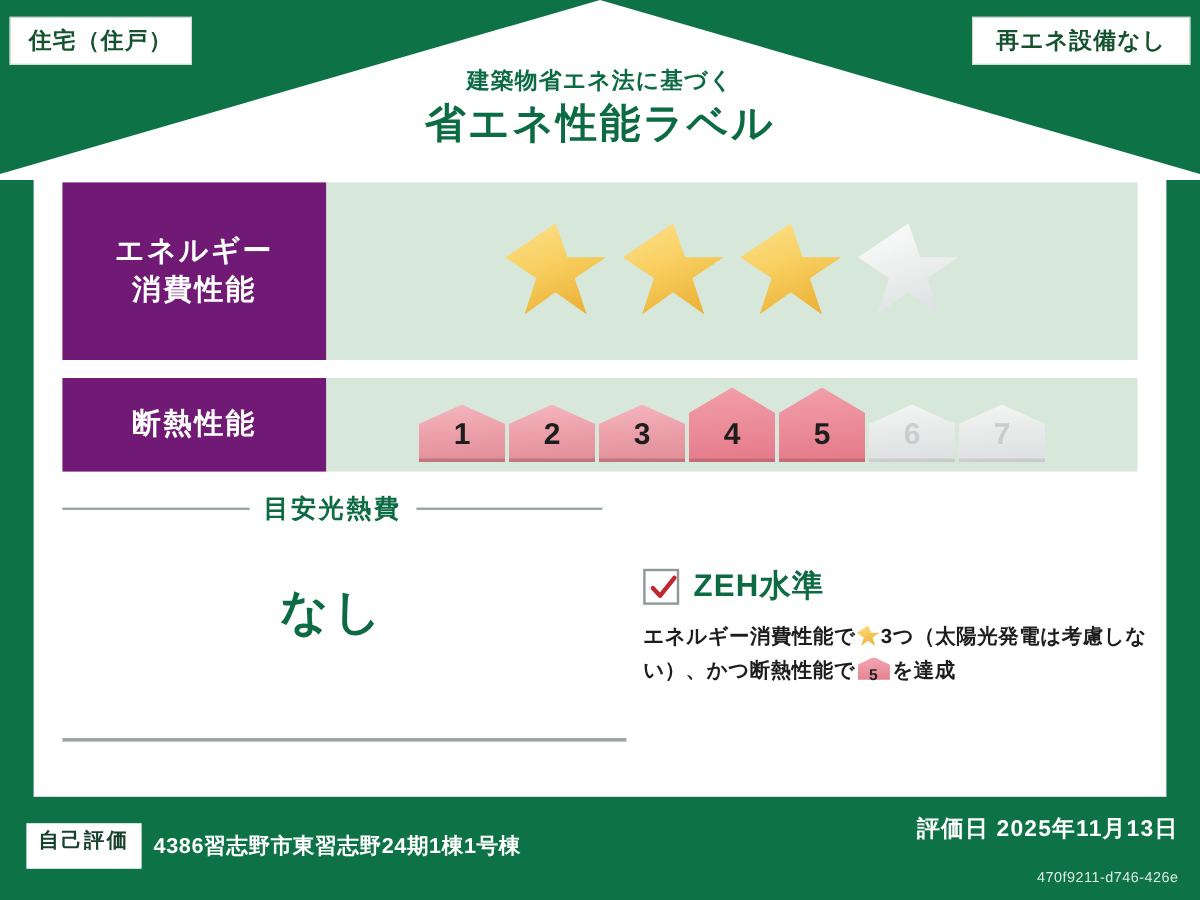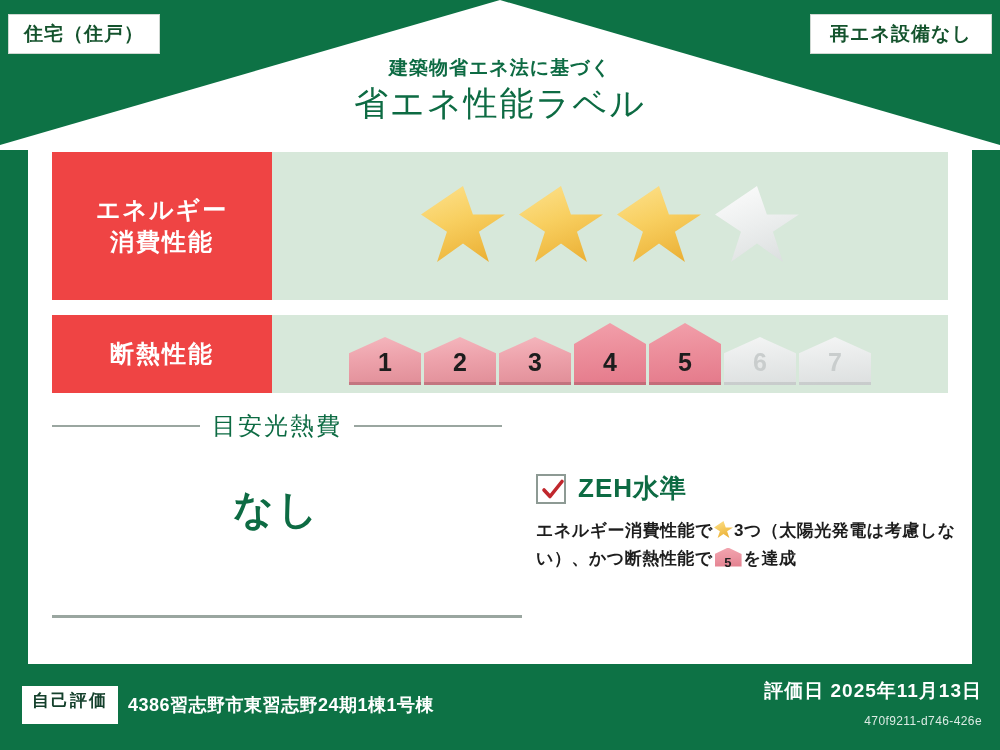--- a/index.html
+++ b/index.html
@@ -45,35 +45,35 @@
   
   .title-wrap {
     position: absolute; left: 0; top: 58px; width: 1000px;
     text-align: center; color: #0d6b43; pointer-events: none;
   }
   .title-sub {
     font-size: 19px; font-weight: bold; letter-spacing: 1px;
     line-height: 1.1;
   }
   .title-main {
-    font-size: 34px; font-weight: normal; letter-spacing: 2px;
+    font-size: 34px; font-weight: bold; letter-spacing: 2px;
     margin-top: 6px; line-height: 1.1;
   }
 
   
   .rating-row {
     position: absolute;
     display: flex;
     height: 148px;
   }
   #row-energy { left: 52px; top: 152px; width: 896px; height: 148px; }
   #row-insul  { left: 52px; top: 315px; width: 896px; height: 78px; }
 
   .row-label {
-    background: #ef4444;
+    background: #701a75;
     color: #ffffff;
     font-weight: bold;
     font-size: 24px;
     letter-spacing: 2px;
     display: flex; flex-direction: column;
     align-items: center; justify-content: center;
     line-height: 1.35;
     flex: 0 0 220px;
     text-align: center;
   }
@@ -132,21 +132,21 @@
   .house.dim .num { color: #c9cdcd; }
 
   
   .cost-head {
     position: absolute; left: 52px; top: 410px; width: 450px;
     display: flex; align-items: center; gap: 12px;
     color: #0d6b43;
   }
   .cost-head .rule { flex: 1 1 auto; height: 2px; background: #9aa6a0; }
   .cost-head .cost-title {
-    font-size: 24px; font-weight: normal; letter-spacing: 2px; white-space: nowrap;
+    font-size: 21px; font-weight: bold; letter-spacing: 2px; white-space: nowrap;
   }
   .cost-value {
     position: absolute; left: 52px; top: 482px; width: 450px;
     text-align: center;
     color: #0d6b43;
     font-size: 40px; font-weight: bold; letter-spacing: 3px;
   }
   .cost-rule-bottom {
     position: absolute; left: 52px; top: 615px; width: 470px; height: 3px;
     background: #9aa6a0;
@@ -201,21 +201,21 @@
   .self-badge {
     background: #ffffff; color: #14402c;
     font-weight: bold; font-size: 17px; letter-spacing: 2px;
     padding: 3px 10px 12px;
   }
   .addr { font-size: 18px; font-weight: bold; letter-spacing: .5px; white-space: nowrap; }
   .footer-right {
     position: absolute; right: 18px; top: 14px; text-align: right;
   }
   .eval-date { font-size: 19px; font-weight: bold; letter-spacing: 1px; margin-left: 19px; }
-  .doc-id { font-size: 12px; margin-top: 10px; opacity: .85; letter-spacing: .4px; }
+  .doc-id { font-size: 12px; margin-top: 20px; opacity: .85; letter-spacing: .4px; }
 </style>
 </head>
 <body>
 
 <div id="label-root">
 
   <div class="roof-white"></div>
   <div class="body-white"></div>
 
   <div class="corner-tag" id="tag-dwelling">住宅（住戸）</div>

